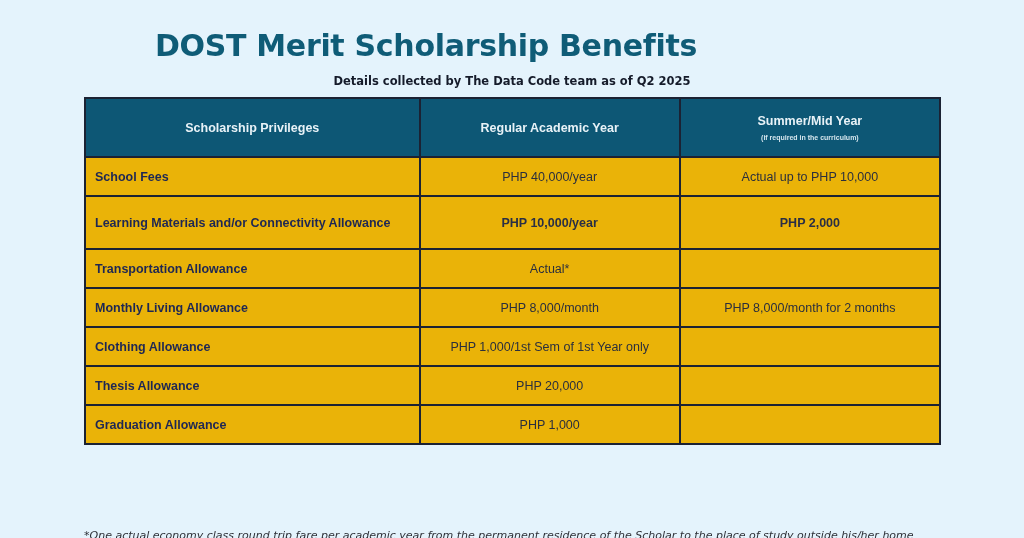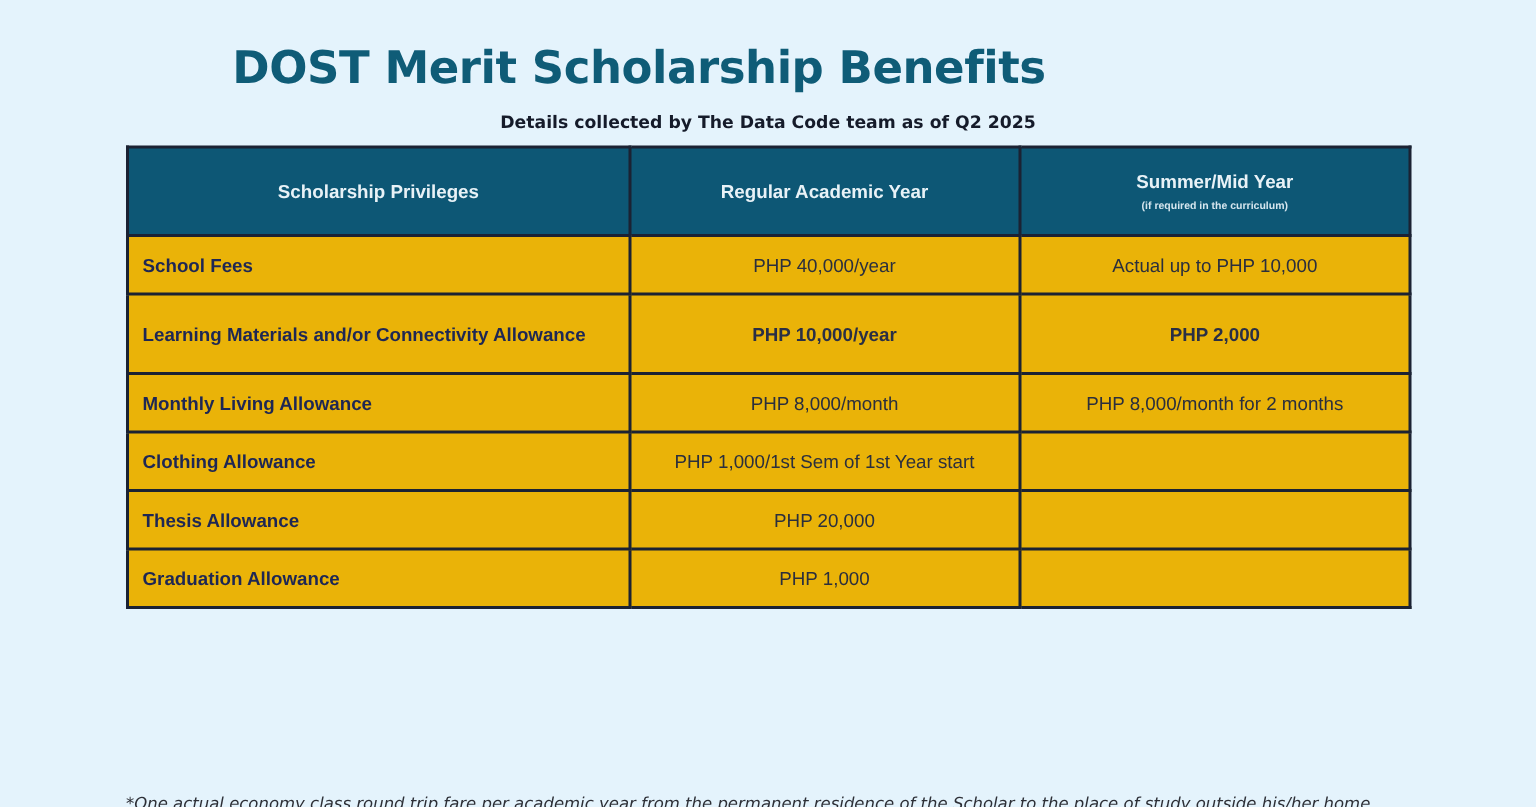--- a/index.html
+++ b/index.html
@@ -66,27 +66,32 @@
       <td class="label">School Fees</td>
       <td>PHP 40,000/year</td>
       <td>Actual up to PHP 10,000</td>
     </tr>
     <tr class="tall">
       <td class="label">Learning Materials and/or Connectivity Allowance</td>
       <td class="bold">PHP 10,000/year</td>
       <td class="bold">PHP 2,000</td>
     </tr>
     <tr>
+      <td class="label">Transportation Allowance</td>
+      <td>Actual*</td>
+      <td></td>
+    </tr>
+    <tr>
       <td class="label">Monthly Living Allowance</td>
       <td>PHP 8,000/month</td>
       <td>PHP 8,000/month for 2 months</td>
     </tr>
     <tr>
       <td class="label">Clothing Allowance</td>
-      <td>PHP 1,000/1st Sem of 1st Year start</td>
+      <td>PHP 1,000/1st Sem of 1st Year only</td>
       <td></td>
     </tr>
     <tr>
       <td class="label">Thesis Allowance</td>
       <td>PHP 20,000</td>
       <td></td>
     </tr>
     <tr>
       <td class="label">Graduation Allowance</td>
       <td>PHP 1,000</td>

